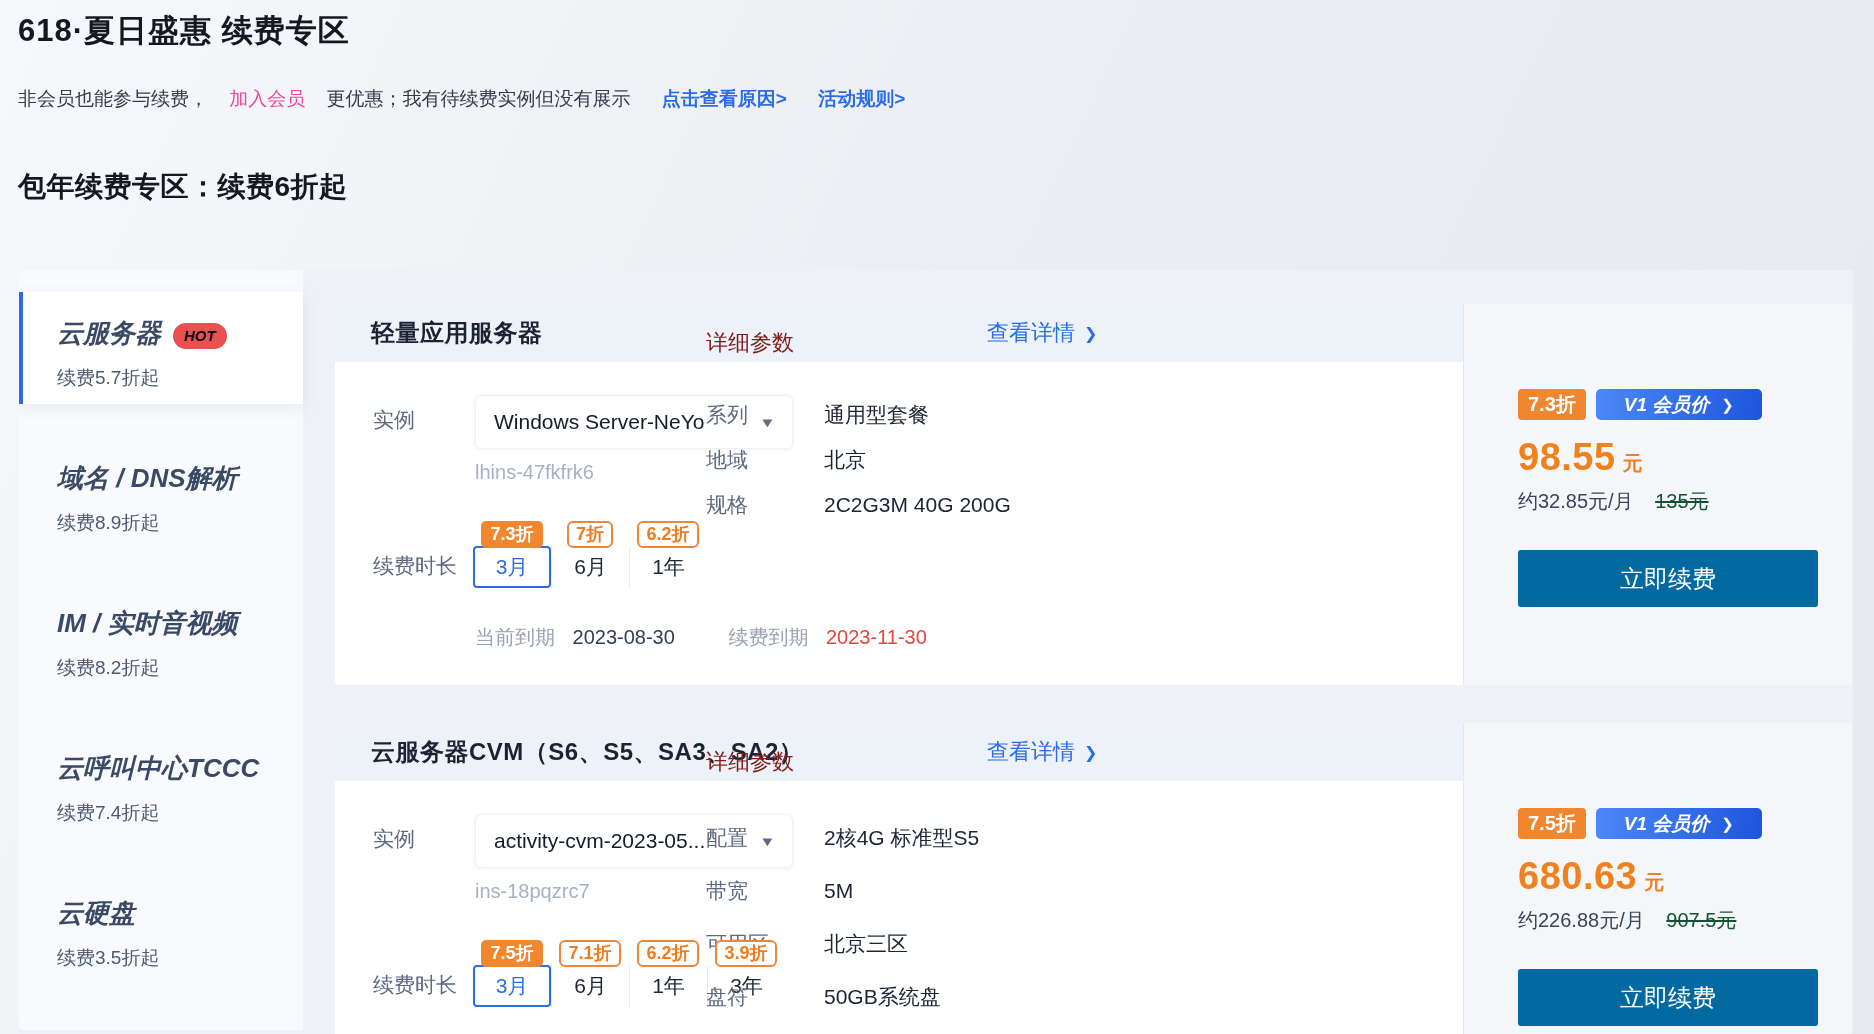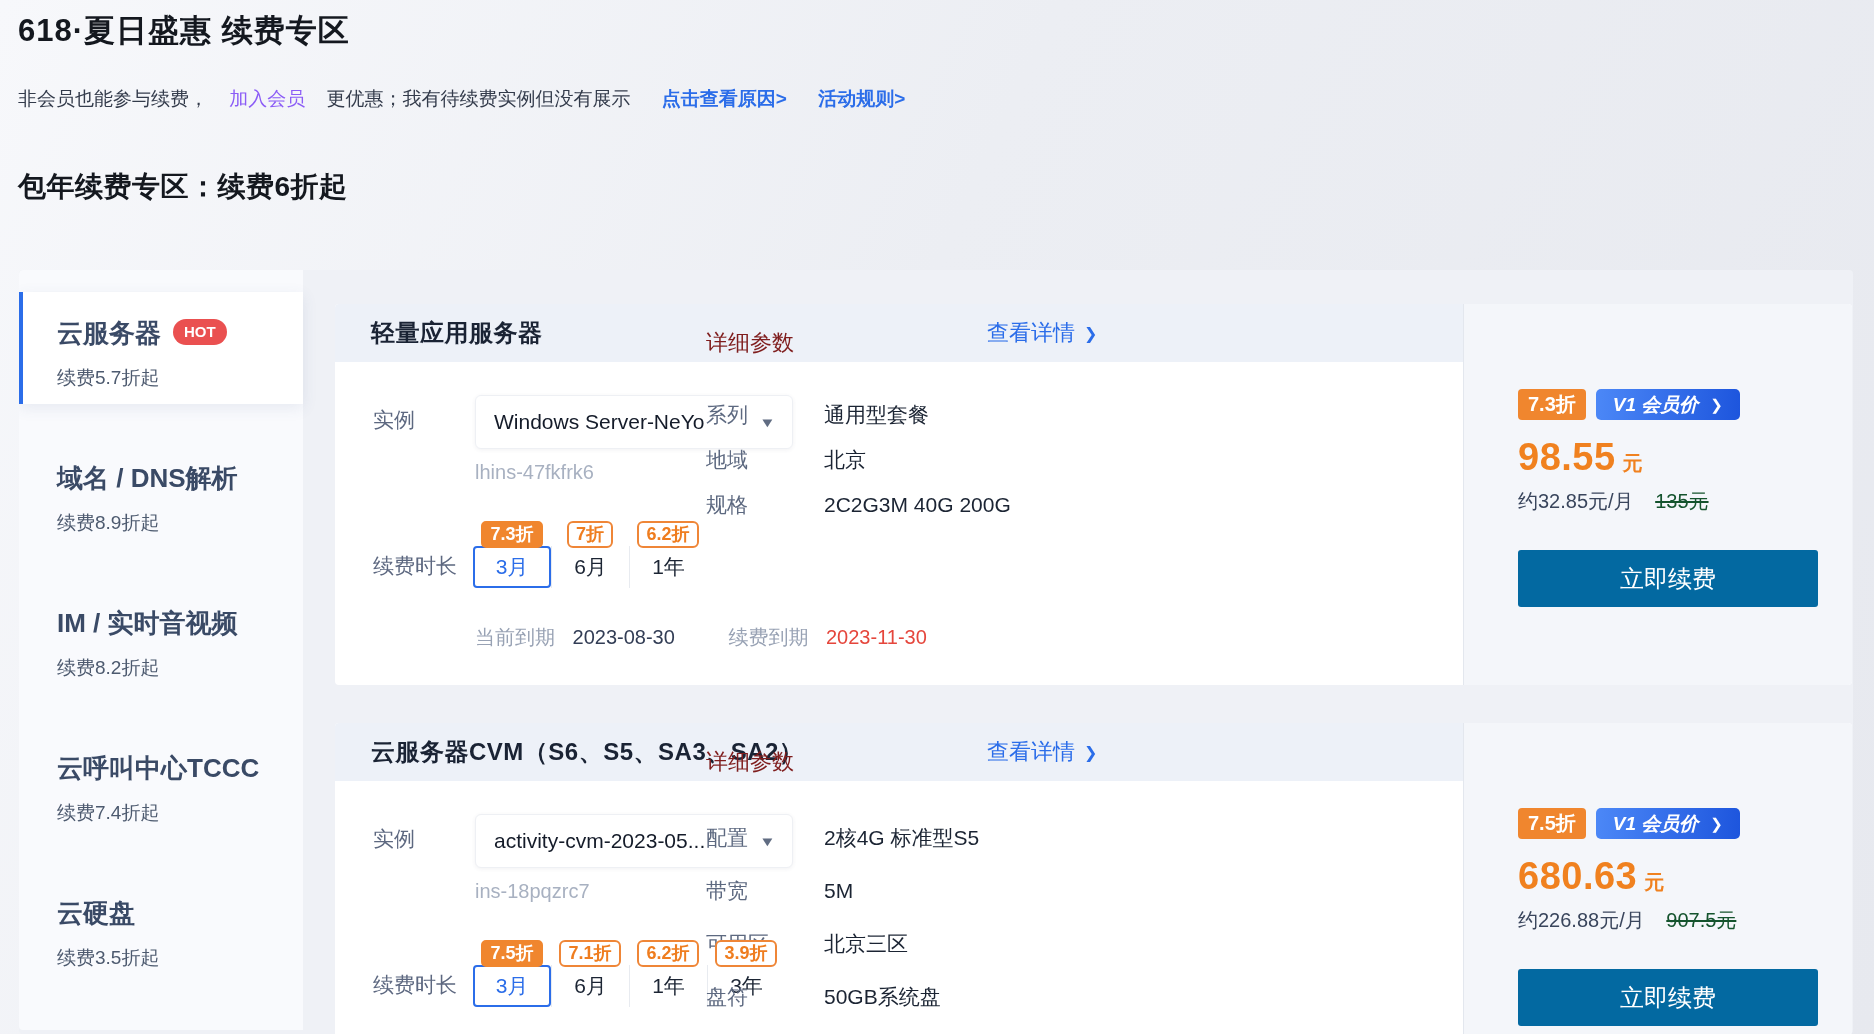--- a/index.html
+++ b/index.html
@@ -5,32 +5,32 @@
   html,body{margin:0;padding:0;}
   body{
     width:1874px;height:1034px;position:relative;overflow:hidden;
     background:linear-gradient(115deg,#f7f8fb 0%,#eceef3 45%,#e7e9ef 100%);
     font-family:"Liberation Sans","DejaVu Sans",sans-serif;
     color:#1b2233;
   }
   
   .page-title{position:absolute;left:18px;top:10px;font-size:31px;font-weight:700;color:#14181f;letter-spacing:1px;}
   .notice{position:absolute;left:18px;top:86px;font-size:19px;color:#333b4b;white-space:nowrap;}
-  .notice .link{color:#8b5cf6;margin:0 16px;cursor:pointer;}
+  .notice .link{color:#ec4899;margin:0 16px;cursor:pointer;}
   .notice .link-strong{color:#2b6de9;font-weight:700;margin-left:26px;cursor:pointer;}
   .section-heading{position:absolute;left:18px;top:168px;font-size:28px;font-weight:700;color:#14181f;letter-spacing:0.5px;}
   
   .wrapper{position:absolute;left:19px;top:270px;width:1834px;height:764px;background:#eff1f6;border-radius:4px;overflow:hidden;}
   
   .sidebar{position:absolute;left:0;top:0;width:284px;height:760px;background:#f9fafd;border-radius:4px 0 0 4px;}
   .side-item{height:112px;margin-bottom:33px;padding:24px 0 0 38px;box-sizing:border-box;cursor:pointer;}
   .side-item:first-child{margin-top:22px;}
   .side-item.selected{background:#fff;border-left:4px solid #2b6de9;padding-left:34px;box-shadow:0 4px 14px rgba(70,90,140,.10);}
-  .side-title{font-size:26px;font-weight:600;color:#3a4a66;display:flex;align-items:center;white-space:nowrap;}
-  .hot-badge{display:inline-block;margin-left:12px;background:#ea5050;color:#ffffff;font-size:15px;font-weight:700;line-height:26px;padding:0 11px;border-radius:14px;transform:translateY(-2px);}
+  .side-title{font-size:26px;font-weight:600;color:#3a4a66;display:flex;align-items:flex-end;white-space:nowrap;font-style:italic;}
+  .hot-badge{display:inline-block;margin-left:12px;background:#ea5050;color:#000000;font-size:15px;font-weight:700;line-height:26px;padding:0 11px;border-radius:14px;transform:translateY(-2px);}
   .side-sub{margin-top:14px;font-size:19px;color:#4d5a6f;}
   
   .card{position:absolute;left:316px;width:1517px;background:#fff;border-radius:4px;display:flex;}
   .card-1{top:34px;height:381px;}
   .card-2{top:453px;height:430px;}
   .card-main{width:1128px;position:relative;}
   .card-header{height:58px;background:#edf1f8;display:flex;align-items:center;padding-left:36px;position:relative;border-radius:4px 0 0 0;}
   .card-title{font-size:24px;font-weight:700;color:#1a2334;letter-spacing:0.5px;}
   .params-label{position:absolute;left:371px;font-size:22px;color:#7f1d1d;margin-top:20px;}
   .view-detail{position:absolute;left:652px;font-size:22px;color:#2b6de9;font-weight:500;display:flex;align-items:center;gap:9px;cursor:pointer;}
@@ -57,21 +57,21 @@
   .dates .dval-red{color:#e5463c;font-weight:500;margin-left:12px;}
   .details{position:absolute;left:371px;top:30px;}
   .detail-row{display:flex;align-items:center;height:45px;}
   .card-2 .detail-row{height:53px;}
   .detail-label{width:118px;font-size:21px;color:#5d6980;}
   .detail-value{font-size:21px;color:#1b2433;text-align:right;}
   
   .price-panel{width:389px;box-sizing:border-box;background:#f4f6fa;border-left:1px solid #e3e7ee;border-radius:0 4px 4px 0;padding:85px 0 0 54px;}
   .price-badges{display:flex;align-items:center;gap:10px;}
   .pb-disc{background:#f0862e;color:#fff;font-size:20px;font-weight:600;height:31px;line-height:31px;padding:0 10px;border-radius:4px;}
-  .pb-member{height:31px;display:flex;align-items:center;gap:12px;padding:0 17px;border-radius:5px;background:linear-gradient(95deg,#4c88f7,#1d55dd);color:#fff;font-style:italic;font-size:19px;font-weight:600;cursor:pointer;}
+  .pb-member{height:31px;display:flex;align-items:center;gap:12px;padding:0 28px;border-radius:5px;background:linear-gradient(95deg,#4c88f7,#1d55dd);color:#fff;font-style:italic;font-size:19px;font-weight:600;cursor:pointer;}
   .pb-member .chev{font-size:15px;font-weight:700;}
   .price-line{margin-top:16px;display:flex;align-items:baseline;}
   .price-amount{font-size:38px;font-weight:700;color:#f0811f;letter-spacing:0.5px;}
   .price-yuan{font-size:20px;font-weight:700;color:#f0811f;margin-left:7px;}
   .price-sub{margin-top:9px;font-size:20px;color:#39455c;}
   .orig-price{color:#14532d;text-decoration:line-through;margin-left:16px;}
   .renew-btn{margin-top:35px;width:300px;height:57px;background:#0369a1;color:#fff;font-size:24px;border:none;border-radius:3px;cursor:pointer;font-family:inherit;}
 </style>
 </head>
 <body>

